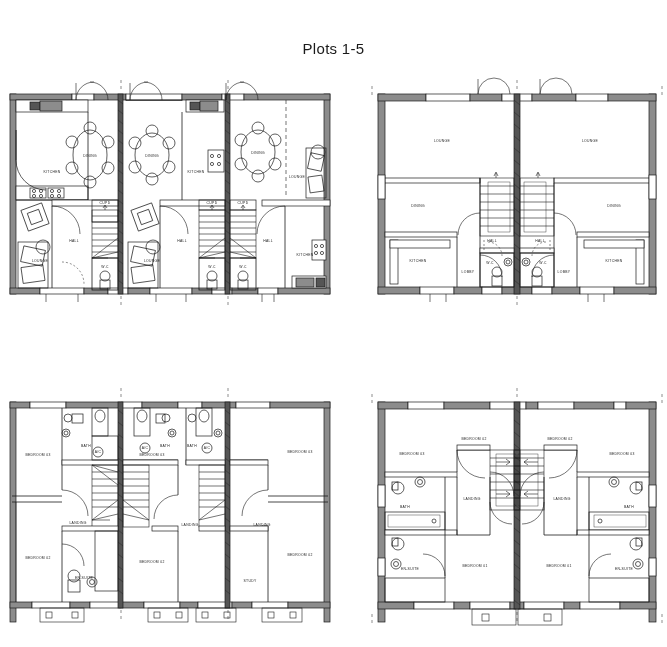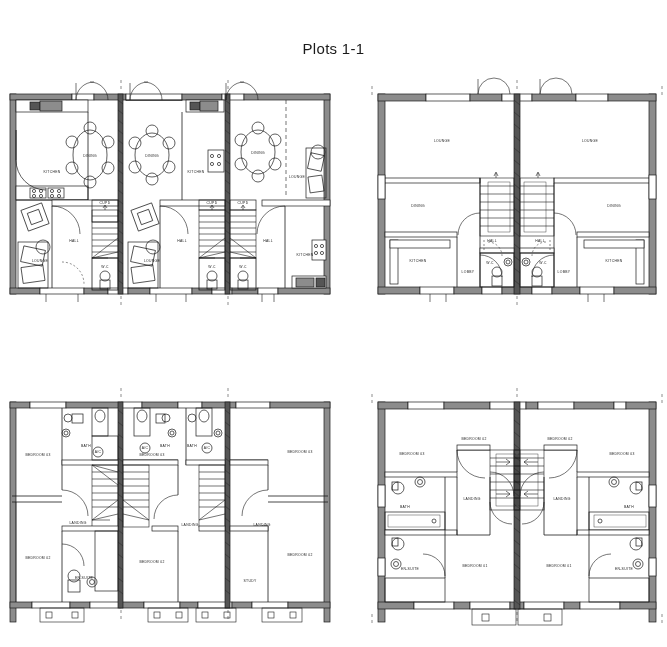--- a/index.html
+++ b/index.html
@@ -11,21 +11,21 @@
   }
 
   .plan{position:absolute;}
   .planSvg{display:block;}
 
   
 </style>
 </head>
 <body>
 
-<div id="title">Plots 1-1</div>
+<div id="title">Plots 1-5</div>
 
 <div class="plan" style="left:0;top:0;">
 <svg class="planSvg" width="360" height="320" viewBox="0 0 360 320">
   <g fill="none" stroke="#1a1a1a" stroke-width="0.7">
 
     <rect x="10" y="94" width="6" height="200" fill="#8c8c8c" stroke="#1a1a1a" stroke-width="0.7"></rect>
 
     <rect x="324" y="94" width="6" height="200" fill="#8c8c8c" stroke="#1a1a1a" stroke-width="0.7"></rect>
 
     <rect x="10" y="94" width="62" height="6" fill="#8c8c8c" stroke="#1a1a1a" stroke-width="0.7"></rect>

